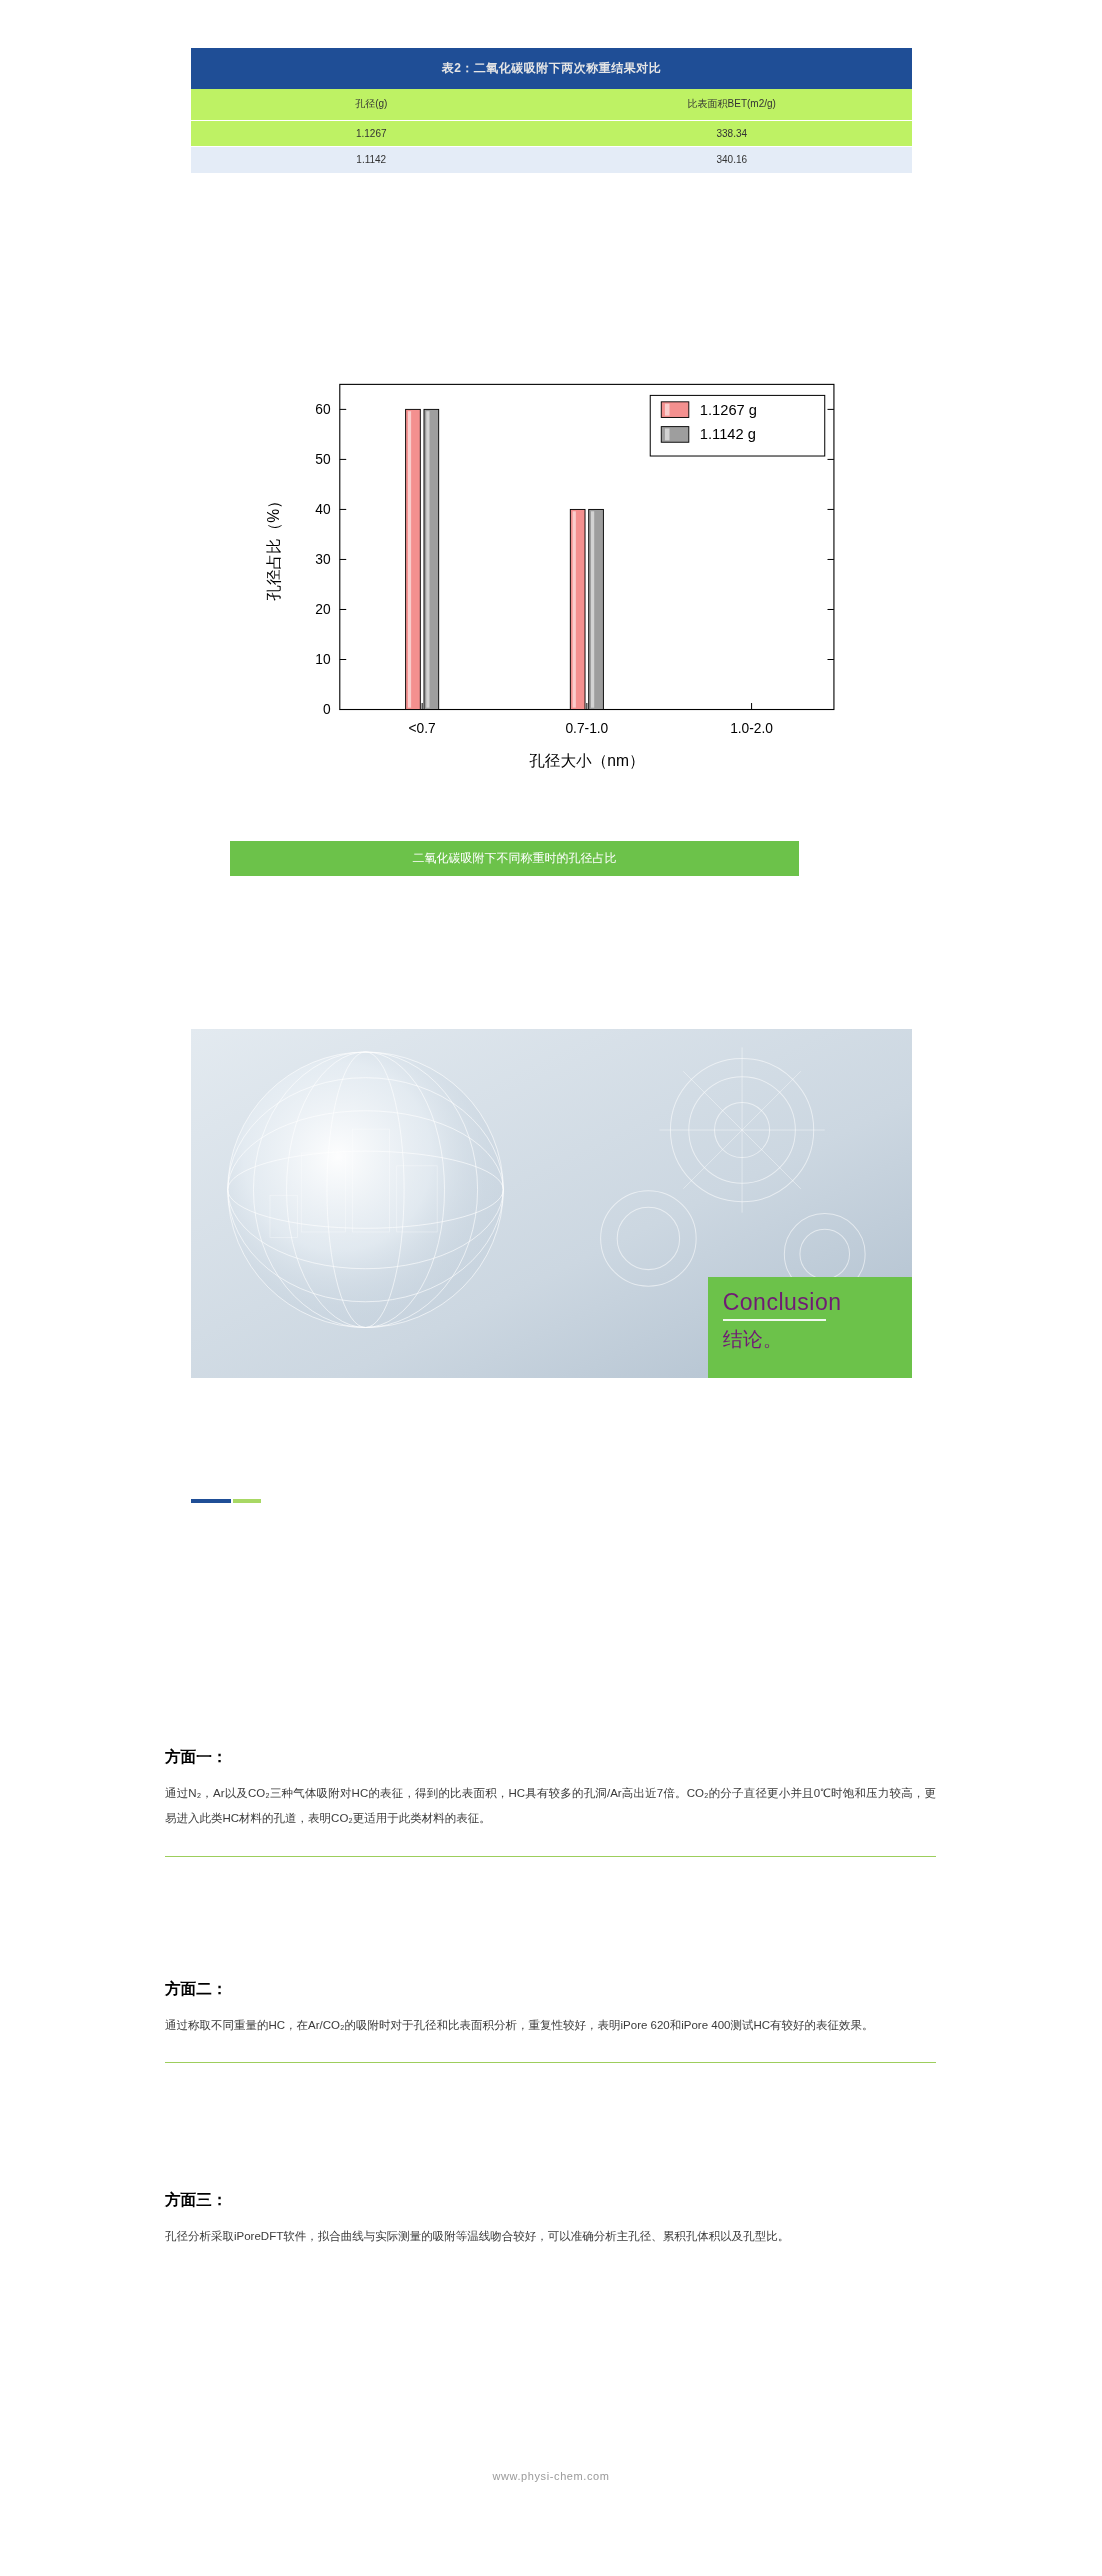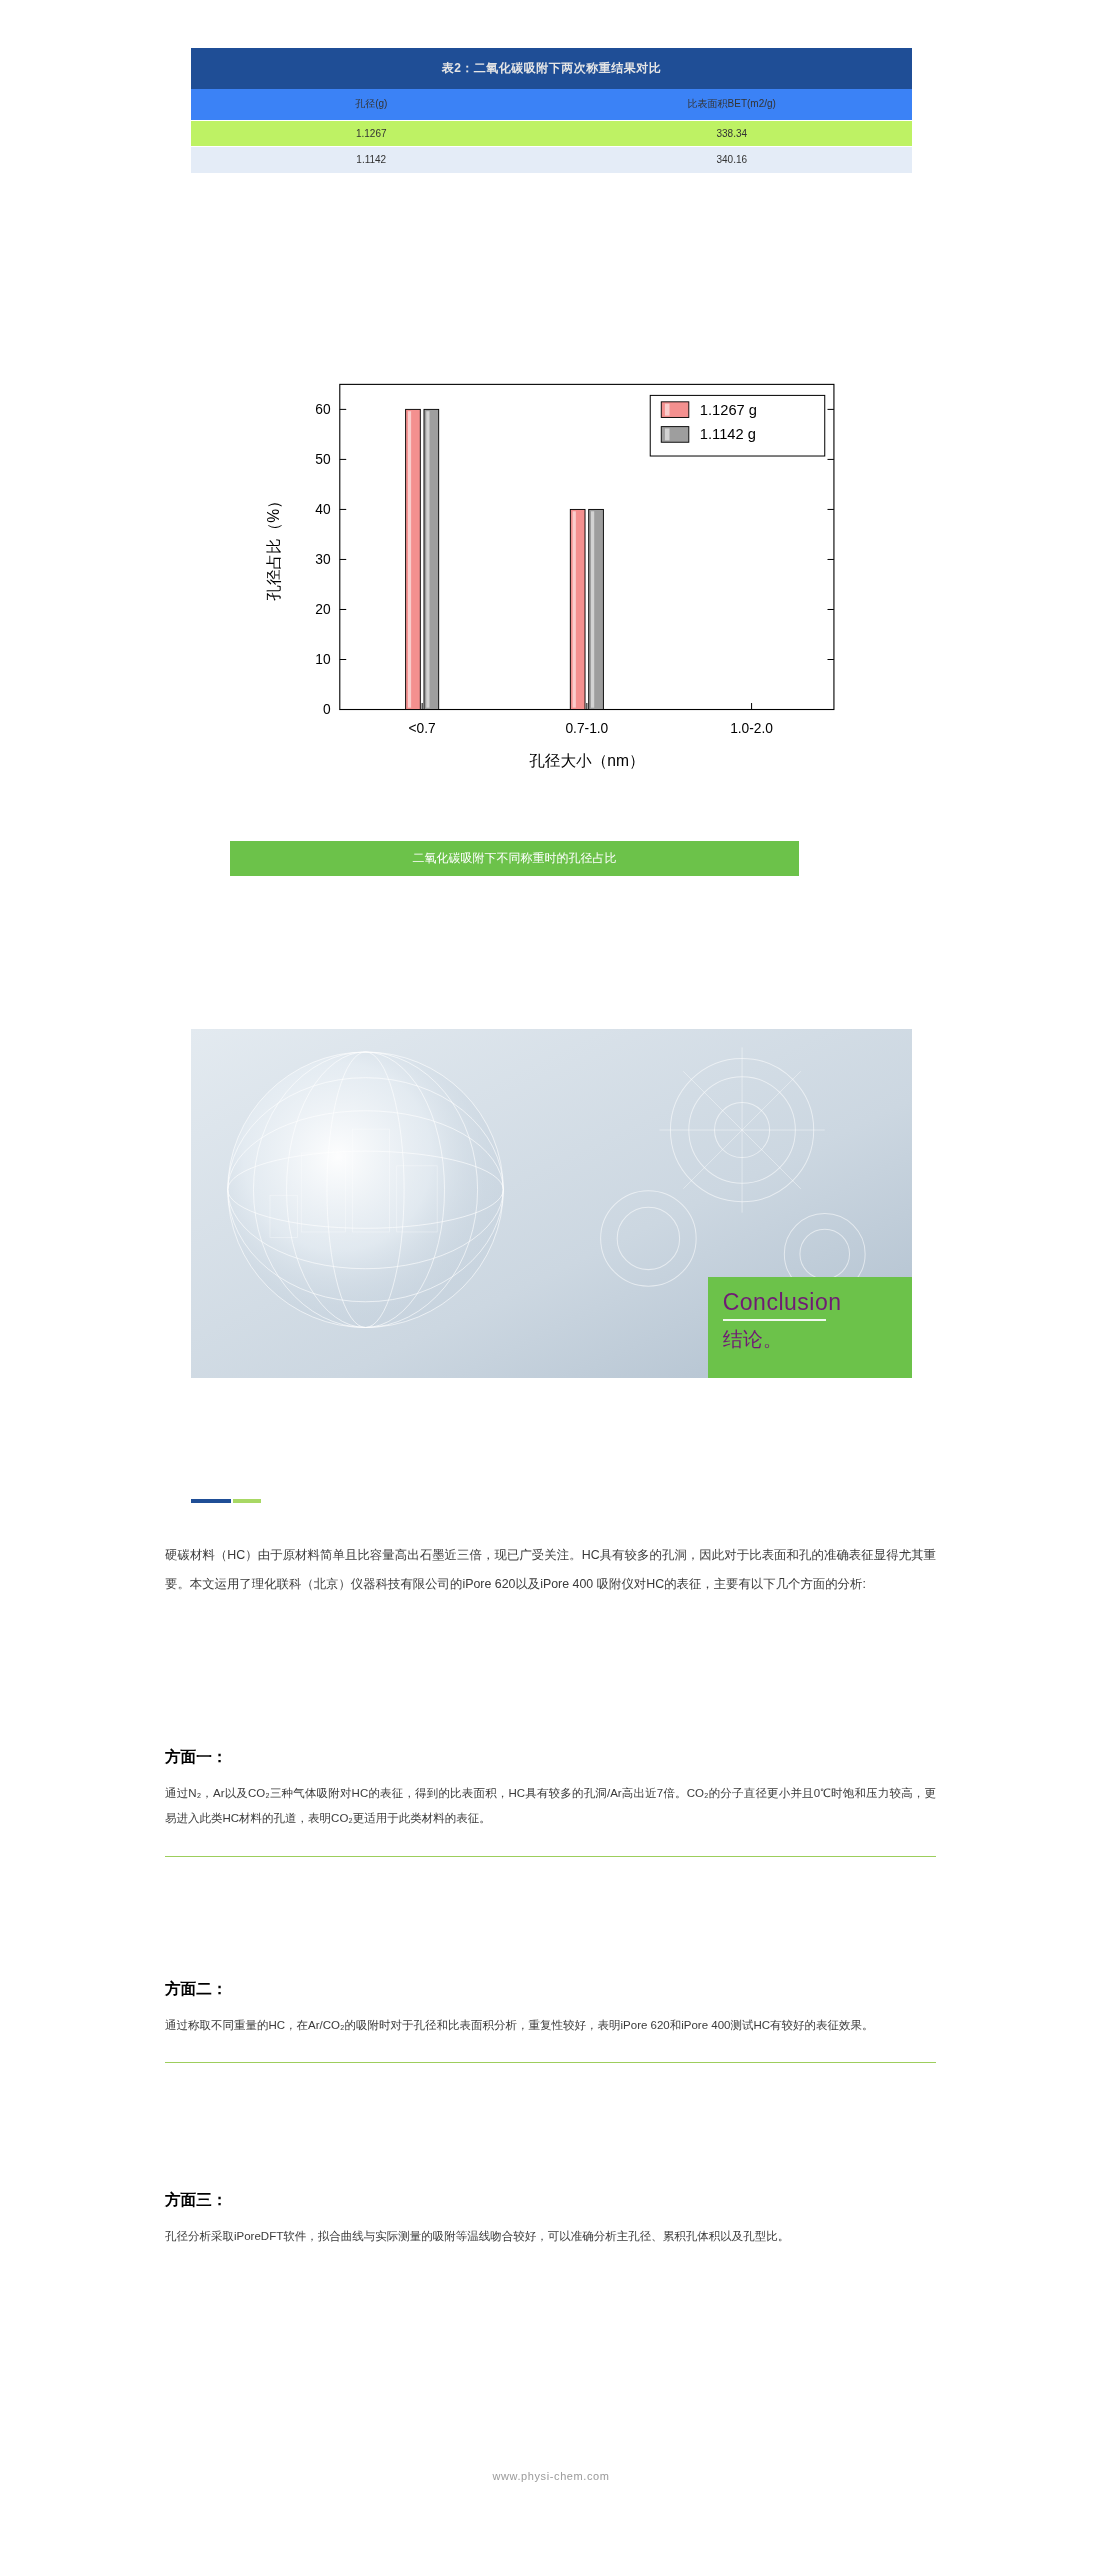--- a/index.html
+++ b/index.html
@@ -17,21 +17,21 @@
   
   .table-wrap {
     position:absolute; left:191px; top:48px; width:721px;
   }
   table.data-table { width:100%; border-collapse:collapse; }
   table.data-table th.title {
     background:#1F4E96; color:#e5e5e5; font-size:12px; font-weight:bold;
     padding:12px 5.5px; text-align:center; letter-spacing:0.5px;
   }
   table.data-table td.hdr {
-    background:#3b82f6; color:#333; font-size:10px; text-align:center;
+    background:#bef264; color:#333; font-size:10px; text-align:center;
     padding:8.3px 5.5px; border-bottom:0.9px solid #ffffff;
   }
   table.data-table td.cell {
     background:#bef264; color:#333; font-size:10px; text-align:center;
     padding:7.3px 5.5px; border-bottom:0.9px solid #ffffff;
   }
   table.data-table td.cell.alt { background:#E4ECF7; }
   .col-div { width:50%; }
 
   
@@ -217,21 +217,20 @@
       <div class="conclusion-underline"></div>
       <div class="conclusion-cn">结论。</div>
     </div>
   </div>
 
   <div class="divider-mark">
     <div class="b1"></div>
     <div class="b2"></div>
   </div>
 
-  <div class="intro">硬碳材料（HC）由于原材料简单且比容量高出石墨近三倍，现已广受关注。HC具有较多的孔洞，因此对于比表面和孔的准确表征显得尤其重要。本文运用了理化联科（北京）仪器科技有限公司的iPore 620以及iPore 400 吸附仪对HC的表征，主要有以下几个方面的分析:</div>
 
   <div class="section" style="top:1747px;">
     <div class="section-title">方面一：</div>
     <div class="section-body">通过N₂，Ar以及CO₂三种气体吸附对HC的表征，得到的比表面积，HC具有较多的孔洞/Ar高出近7倍。CO₂的分子直径更小并且0℃时饱和压力较高，更易进入此类HC材料的孔道，表明CO₂更适用于此类材料的表征。</div>
     <div class="section-rule"></div>
   </div>
 
   <div class="section" style="top:1979px;">
     <div class="section-title">方面二：</div>
     <div class="section-body">通过称取不同重量的HC，在Ar/CO₂的吸附时对于孔径和比表面积分析，重复性较好，表明iPore 620和iPore 400测试HC有较好的表征效果。</div>

